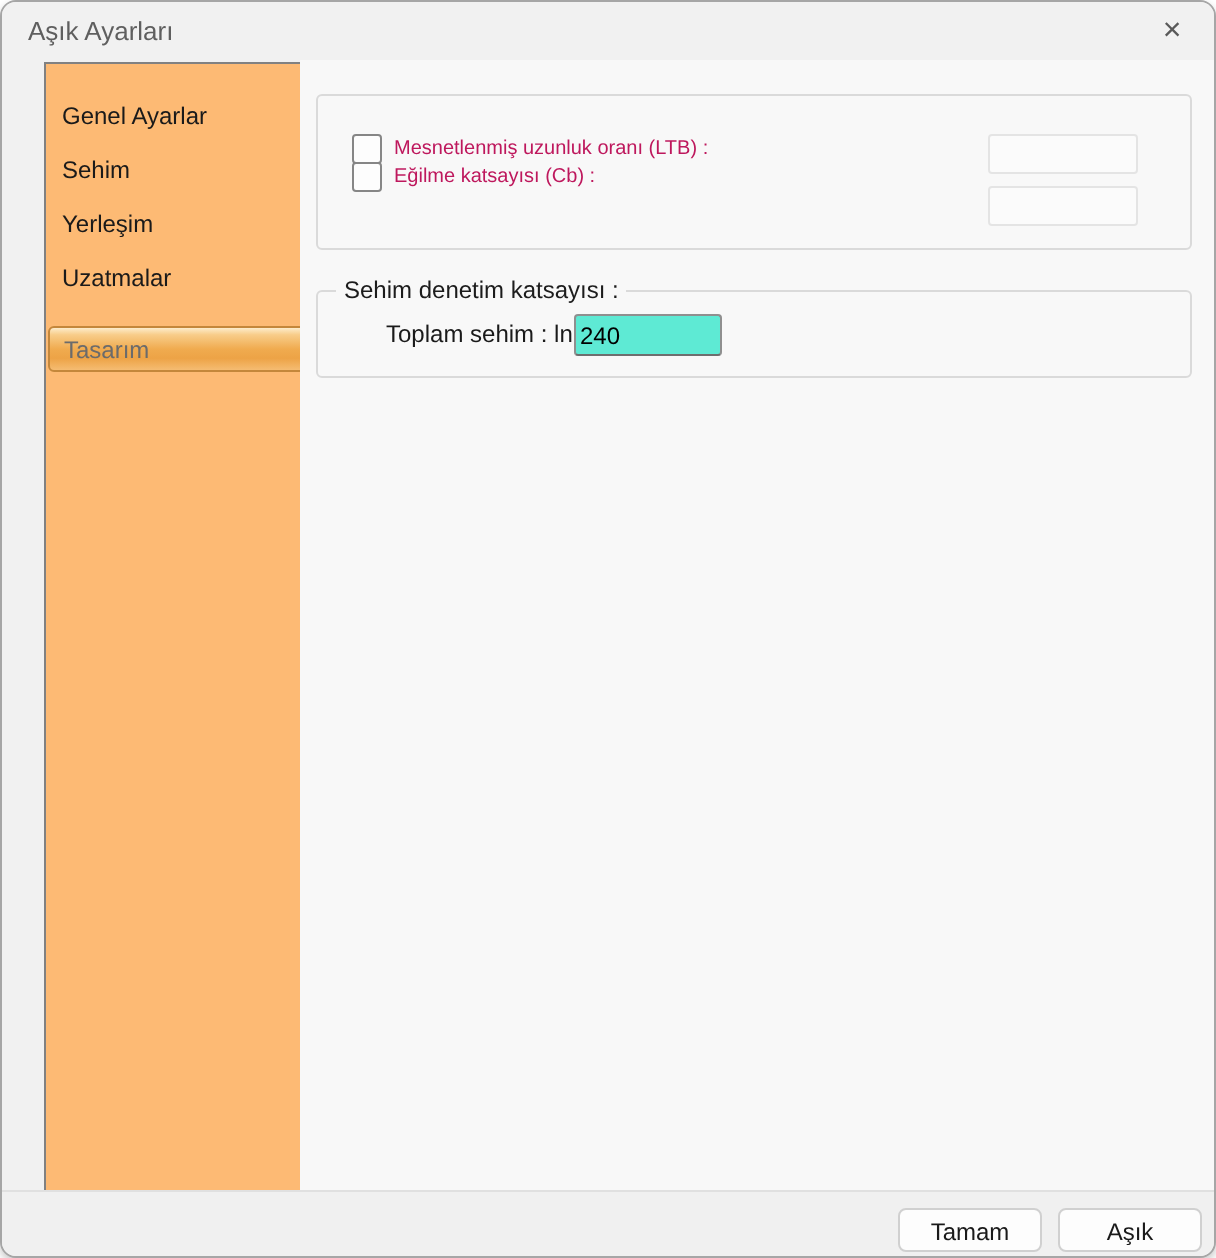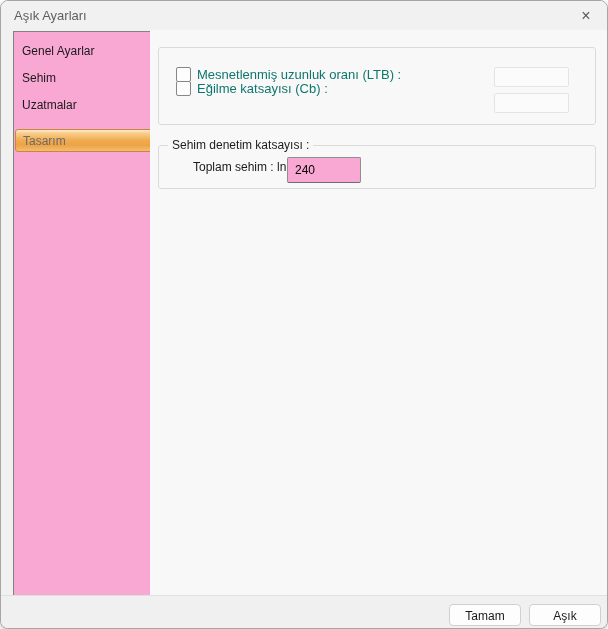--- a/index.html
+++ b/index.html
@@ -24,23 +24,23 @@
     font-size:13px;color:#5f5f5f;white-space:nowrap;
   }
   .close-btn{
     position:absolute;top:3px;right:7px;width:28px;height:24px;
     display:flex;align-items:center;justify-content:center;
     color:#5a5a5a;font-size:16px;line-height:1;cursor:default;
     border-radius:4px;
   }
   
   .sidebar{
-    position:absolute;left:12px;top:30px;width:142px;height:560px;
-    background:#f9a8d4;border:1px solid #818181;
-    padding-top:6px;box-sizing:content-box;
+    position:absolute;left:21px;top:30px;width:142px;height:560px;
+    background:#fdba74;border:1px solid #818181;
+    padding-top:13px;box-sizing:content-box;
   }
   .side-item{
     height:27px;line-height:27px;padding-left:8px;
     font-size:12px;color:#1a1a1a;cursor:default;white-space:nowrap;
   }
   .side-item.selected{
     height:23px;line-height:23px;margin:10px 1px;padding-left:7px;
     border:1px solid #c4873b;border-radius:3px;
     background:linear-gradient(180deg,#fdeccb 0%,#f8cd8a 16%,#f0ab4f 50%,#eda346 72%,#f5bc72 100%);
     color:#6b6b6b;box-sizing:border-box;
@@ -60,36 +60,36 @@
     position:absolute;top:-8px;left:9px;background:#f8f8f8;
     padding:0 4px;font-size:12px;color:#1c1c1c;line-height:15px;white-space:nowrap;
   }
   .chk-row{position:absolute;left:17px;height:16px;display:flex;align-items:center;}
   .chk-row.r1{top:18px;}
   .chk-row.r2{top:32px;}
   .checkbox{
     width:13px;height:13px;background:#fdfdfd;border:1px solid #868686;
     border-radius:2px;margin-right:6px;flex:0 0 auto;box-sizing:content-box;
   }
-  .chk-label{font-size:13px;color:#0f766e;white-space:nowrap;}
+  .chk-label{font-size:10px;color:#be185d;white-space:nowrap;}
   .field-disabled{
     position:absolute;left:335px;width:75px;height:20px;box-sizing:border-box;
     border:1px solid #e4e4e4;background:#fbfbfb;border-radius:2px;
     font-size:12px;color:#9a9a9a;padding:0 4px;
   }
   .field-disabled.f1{top:19px;}
   .field-disabled.f2{top:45px;}
   .defl-label{
     position:absolute;left:34px;top:14px;font-size:12px;color:#1a1a1a;white-space:nowrap;
   }
   .defl-input{
-    position:absolute;left:128px;top:11px;width:74px;height:26px;box-sizing:border-box;
-    border:1px solid #8f8f8f;border-bottom-color:#6e6e6e;border-radius:2px;background:#f9a8d4;
+    position:absolute;left:128px;top:11px;width:74px;height:21px;box-sizing:border-box;
+    border:1px solid #8f8f8f;border-bottom-color:#6e6e6e;border-radius:2px;background:#5eead4;
     font-family:"Liberation Sans","DejaVu Sans",sans-serif;
-    font-size:12px;color:#000000;padding:0 7px;outline:none;
+    font-size:12px;color:#000000;padding:0 2px;outline:none;
   }
   
   .footer{
     position:absolute;left:0;right:0;bottom:0;height:33px;
     background:#f0f0f0;border-top:1px solid #e0e0e0;box-sizing:border-box;
   }
   .btn{
     position:absolute;top:8px;width:72px;height:22px;box-sizing:border-box;
     background:#fdfdfd;border:1px solid #d0d0d0;border-radius:4px;
     font-family:"Liberation Sans","DejaVu Sans",sans-serif;
@@ -106,20 +106,21 @@
   <div class="titlebar">
     <span class="title-text">Aşık Ayarları</span>
     <div class="close-btn">
       <span>×</span>
     </div>
   </div>
 
   <div class="sidebar">
     <div class="side-item">Genel Ayarlar</div>
     <div class="side-item">Sehim</div>
+    <div class="side-item">Yerleşim</div>
     <div class="side-item">Uzatmalar</div>
     <div class="side-item selected">Tasarım</div>
   </div>
 
   <div class="content">
 
     <div class="groupbox design">
 
       <div class="chk-row r1">
         <span class="checkbox"></span>

